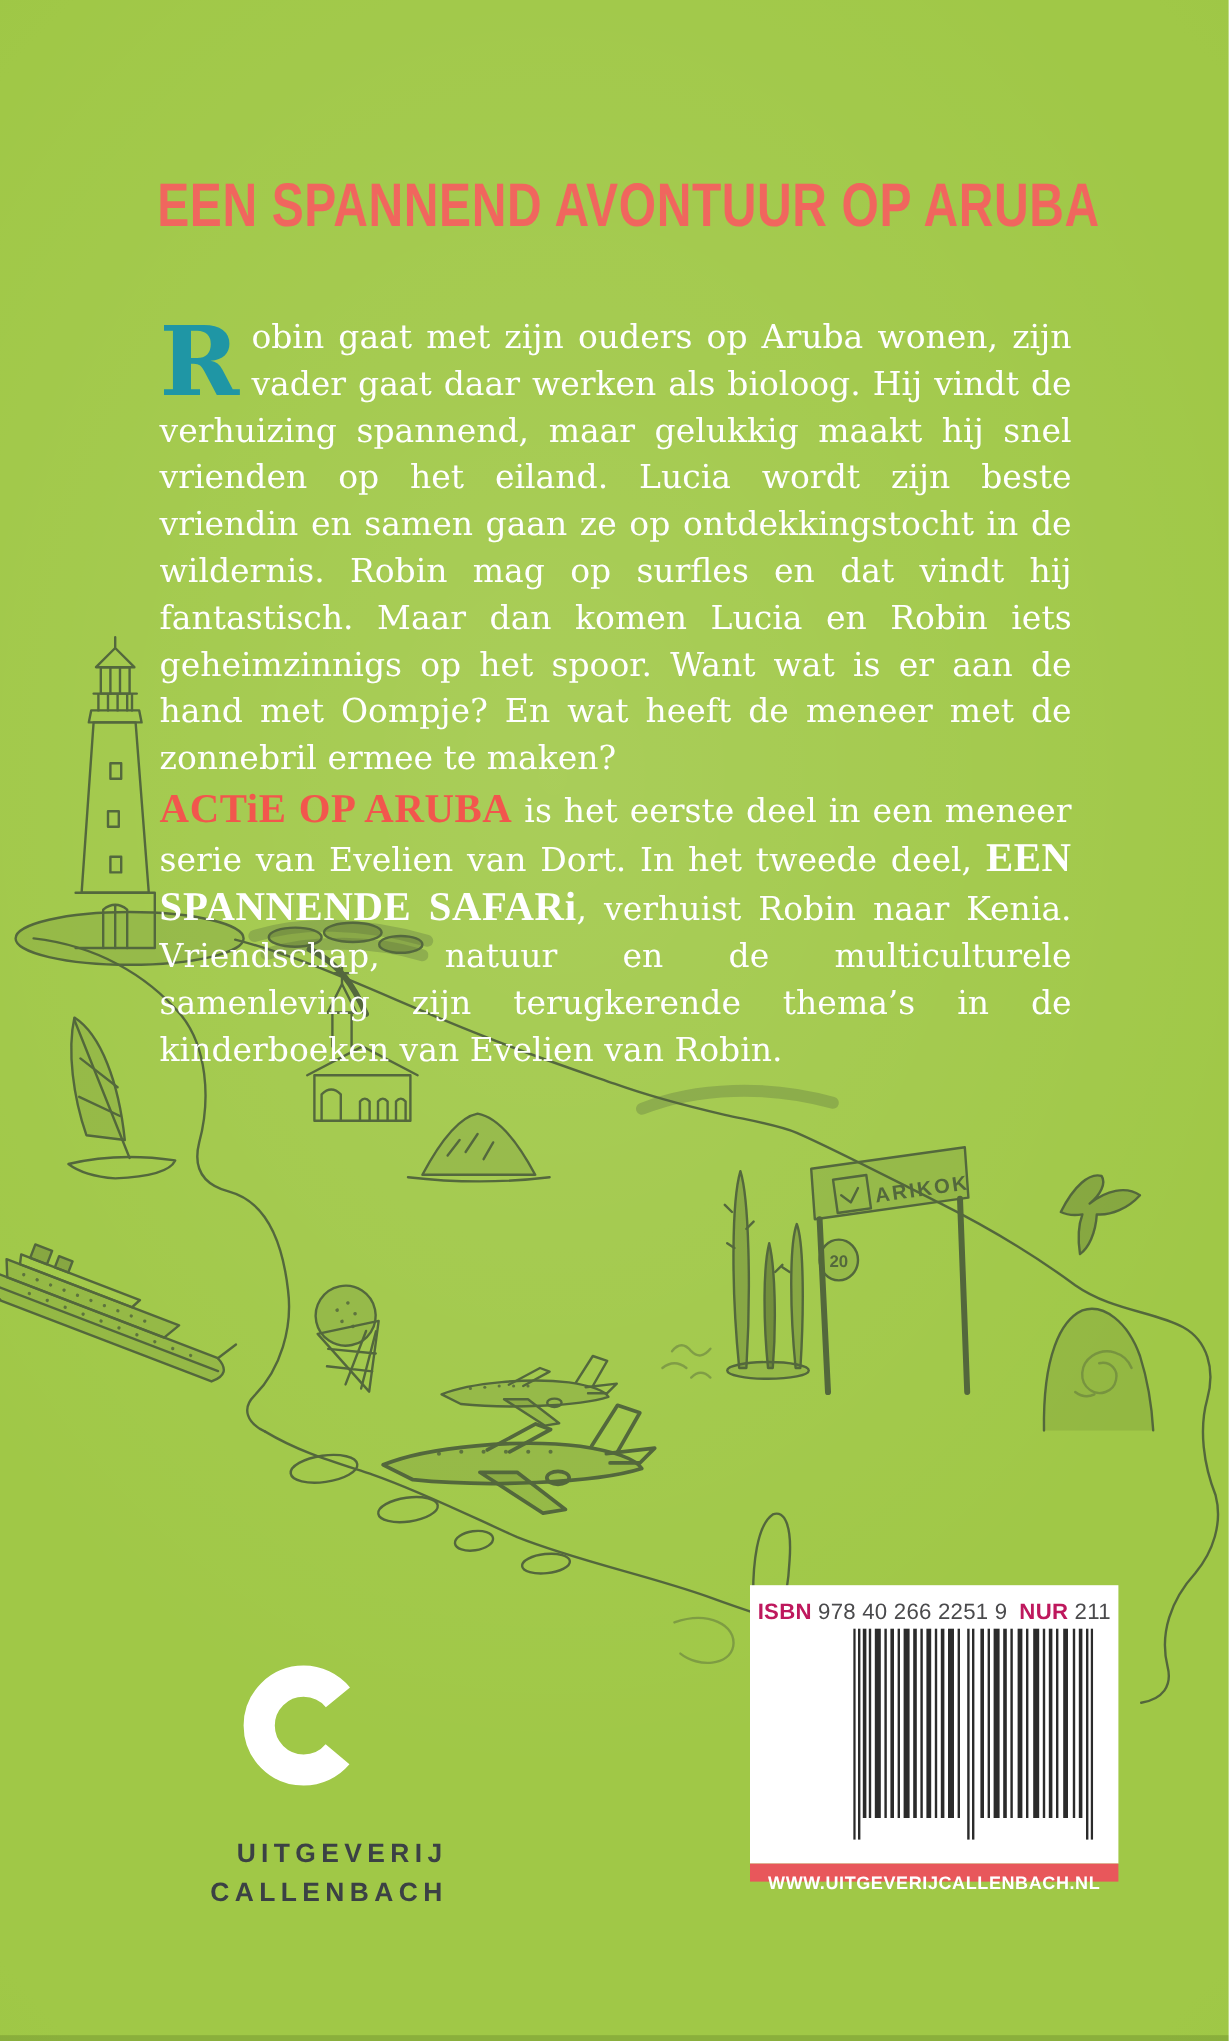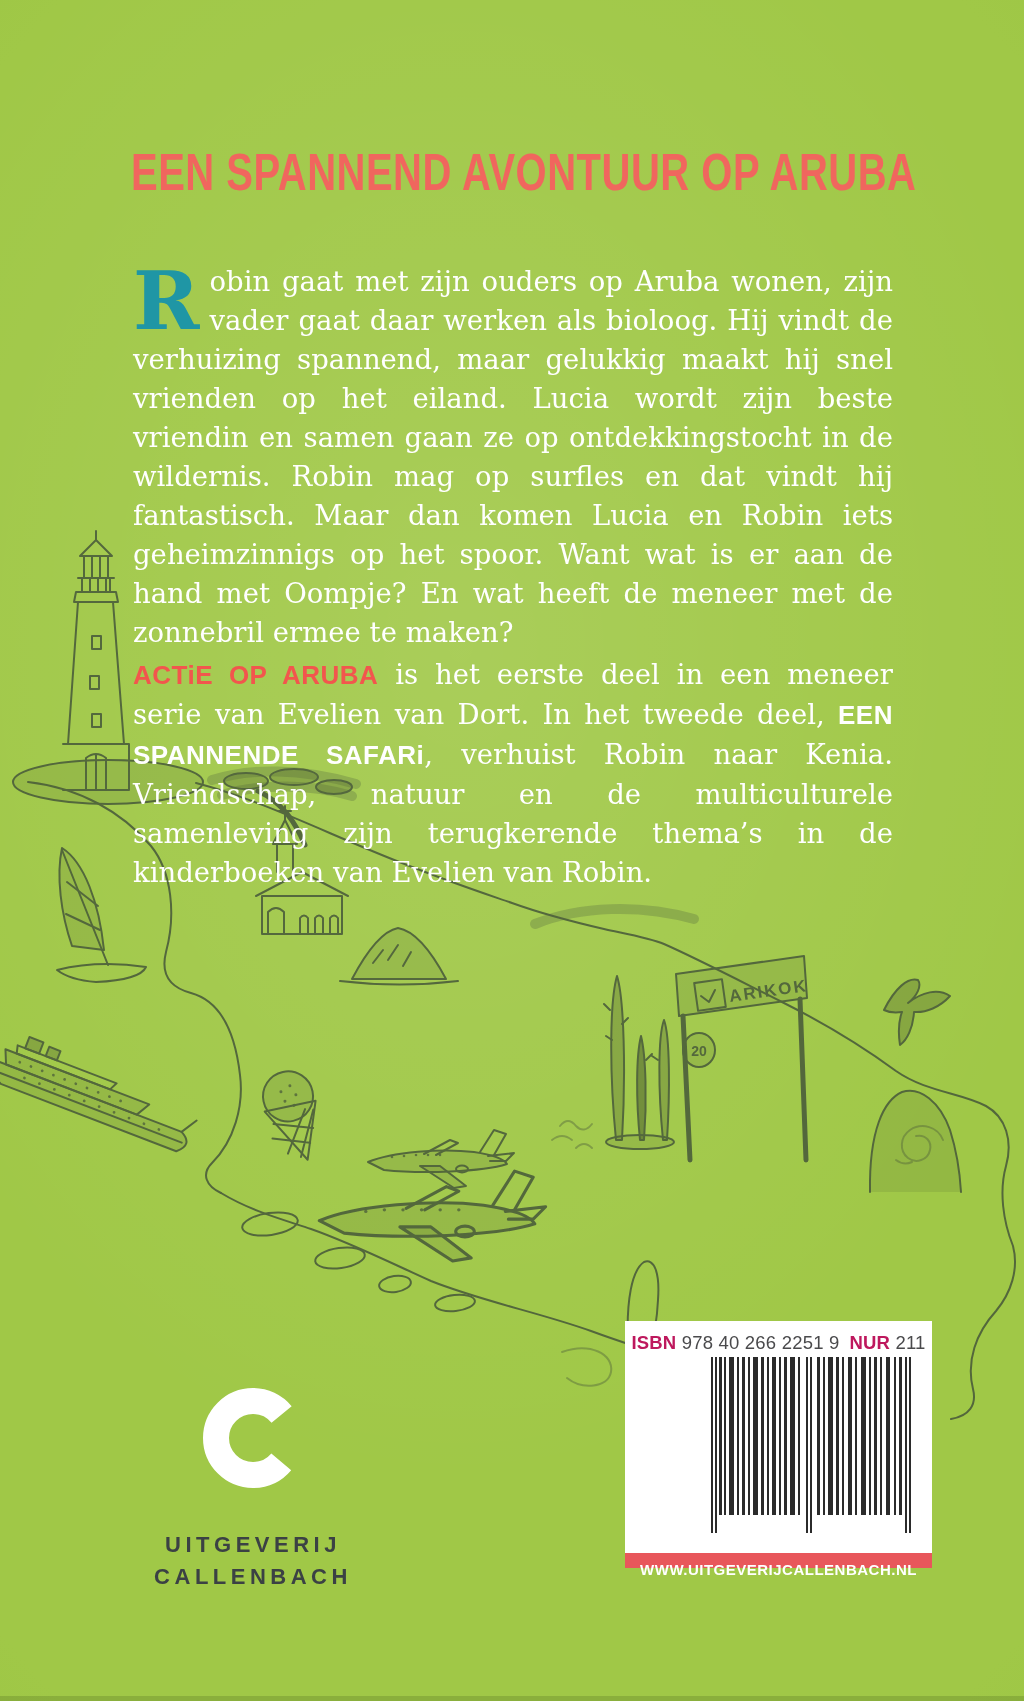--- a/index.html
+++ b/index.html
@@ -30,26 +30,26 @@
   }
   .blurb{
     position:absolute;left:133px;width:760px;margin:0;color:var(--body_text,#fff);
     font-family:"DejaVu Serif",serif;font-size:27.5px;line-height:39px;text-align:justify;
   }
   .p1{top:262px;} .p2{top:655px;}
   .dropcap{
     float:left;font:700 80px/66px "DejaVu Serif",serif;color:var(--dropcap,#1f96a5);
     margin:6px 10px 0 0;
   }
-  .disp{font-family:Liberation Sans, sans-serif;font-weight:700;font-size:26px;letter-spacing:.5px;}
+  .disp{font-family:Liberation Serif, serif;font-weight:700;font-size:34px;letter-spacing:.5px;}
   .disp.red{color:var(--inline_title,#f2564d);}
   .disp.white{color:#ffffff;}
   .publisher{position:absolute;left:133px;top:1386px;width:240px;text-align:center;}
   .logo-c{display:block;margin:0 auto;}
-  .publine{font:700 22px/26px "Liberation Sans",sans-serif;letter-spacing:4.5px;color:var(--publisher_text,#3b4144);}
+  .publine{font:700 22px/26px "Liberation Sans",sans-serif;letter-spacing:4.5px;color:var(--publisher_text,#3b4144);text-align:right;}
   .pub1{margin-top:38px;} .pub2{margin-top:6px;}
   .isbn-box{position:absolute;left:625px;top:1321px;width:307px;height:232px;background:var(--isbn_box,#fff);}
   .isbn-line{position:absolute;top:11px;left:0;right:0;text-align:center;font-size:18.5px;color:#4a4a4c;letter-spacing:.2px;}
   .isbn-line b{color:#be185d;font-weight:700;}
   .isbn-line .gap{display:inline-block;width:10px;}
   .barcode{position:absolute;left:86px;top:36px;}
   .barcode rect{fill:#2b2b2b;stroke:none;}
   .barcode-digits{position:absolute;top:194px;left:20px;right:0;text-align:center;
     font:400 23px/26px "Liberation Sans",sans-serif;letter-spacing:2.5px;color:#1c1c1c;}
   .webbar{position:absolute;left:625px;top:1553px;width:307px;height:15px;background:var(--website_bar,#e8575b);

